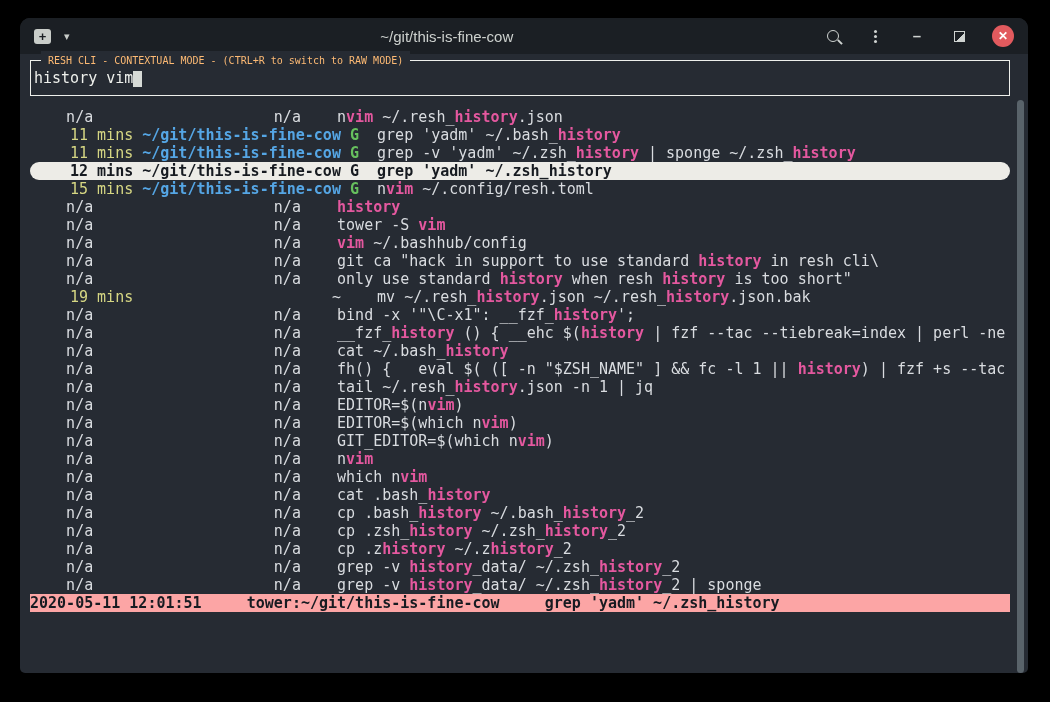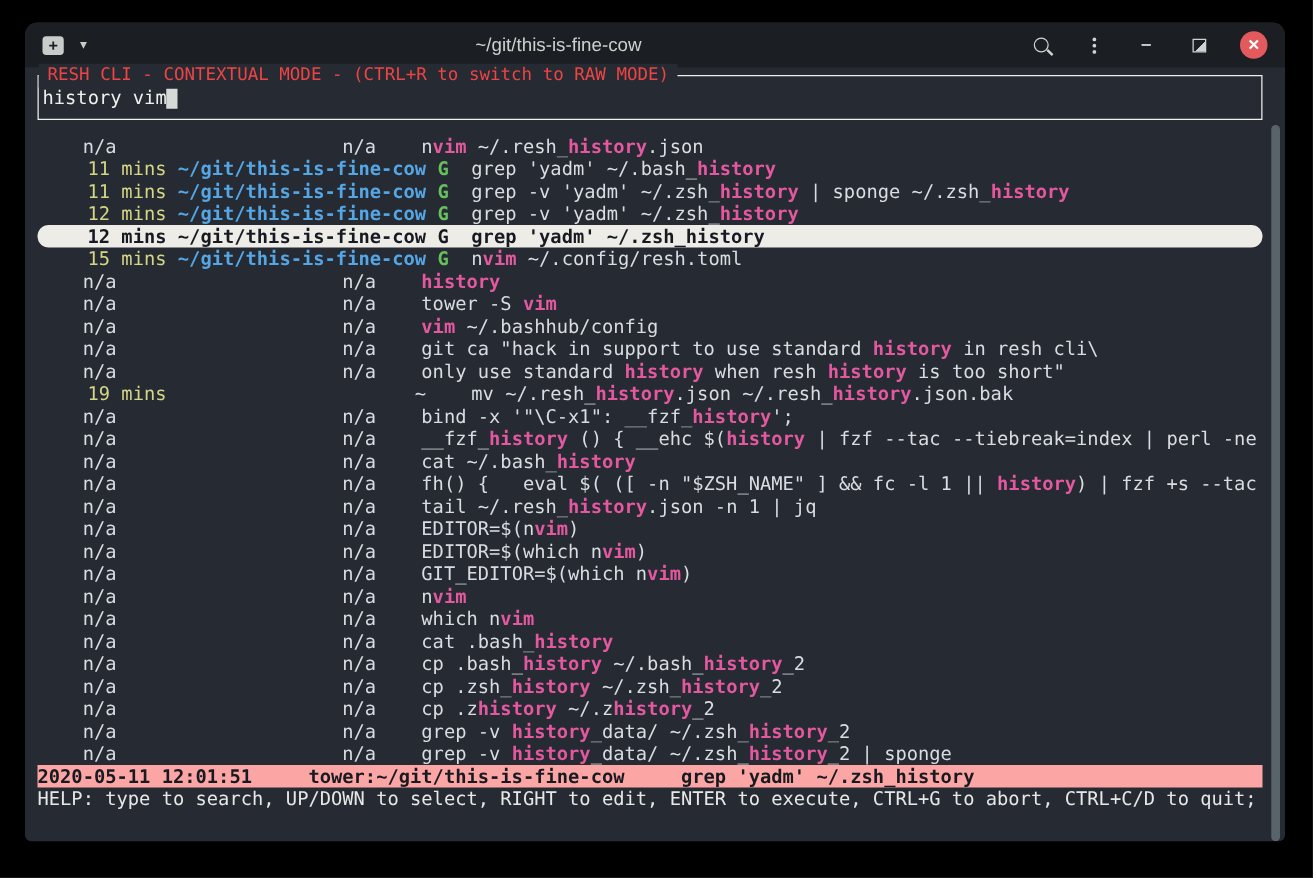--- a/index.html
+++ b/index.html
@@ -46,22 +46,22 @@
   
   .terminal{
     position:relative;height:619px;color:#d9dce0;font-size:15px;line-height:18px;
   }
   pre{margin:0;white-space:pre;overflow:hidden;font-family:inherit;}
   .searchbox{
     position:relative;margin:6px 18px 0 10px;height:36px;
     border:1px solid #eef0ec;box-sizing:border-box;
   }
   .box-title{
-    position:absolute;top:-10px;left:0;background:#262b33;
-    padding:0 7px;color:#ef4444;font-size:14px;line-height:19px;white-space:pre;
+    position:absolute;top:-10px;left:10px;background:#262b33;
+    padding:0 7px;color:#fdba74;font-size:10px;line-height:19px;white-space:pre;
   }
   .input-line{padding:8px 0 0 3px;color:#eef0ec;}
   .cursor{display:inline-block;width:9px;height:16px;background:#d6dad6;
     vertical-align:text-bottom;}
   .list{margin:12px 18px 0 10px;width:980px;}
   .thead{color:#eef0ec;border-bottom:1px solid #eef0ec;height:18px;}
   .row{height:18px;}
   .c-time{color:#d5d683;margin-left:40px;}
   .c-dir{color:#55a6e5;font-weight:bold;}
   .c-flag{color:#67c05e;font-weight:bold;}
@@ -113,21 +113,20 @@
     <div class="searchbox">
       <div class="box-title">RESH CLI - CONTEXTUAL MODE - (CTRL+R to switch to RAW MODE)</div>
       <div class="input-line"><span>history vim</span><span class="cursor"></span></div>
     </div>
 
     <div class="list">
       <div>
           <pre class="row"><span>    n/a</span><span> </span><span>                   n/a</span><span> </span><span class="c-flag"> </span><span>  </span><span>n</span><span class="c-match">vim</span><span> ~/.resh_</span><span class="c-match">history</span><span>.json</span></pre>
           <pre class="row"><span class="c-time">11 mins</span><span> </span><span class="c-dir">~/git/this-is-fine-cow</span><span> </span><span class="c-flag">G</span><span>  </span><span>grep 'yadm' ~/.bash_</span><span class="c-match">history</span></pre>
           <pre class="row"><span class="c-time">11 mins</span><span> </span><span class="c-dir">~/git/this-is-fine-cow</span><span> </span><span class="c-flag">G</span><span>  </span><span>grep -v 'yadm' ~/.zsh_</span><span class="c-match">history</span><span> | sponge ~/.zsh_</span><span class="c-match">history</span></pre>
-          <pre class="row"><span class="c-time">12 mins</span><span> </span><span class="c-dir">~/git/this-is-fine-cow</span><span> </span><span class="c-flag">G</span><span>  </span><span>grep -v 'yadm' ~/.zsh_</span><span class="c-match">history</span></pre>
           <pre class="row selected"><span class="c-time">12 mins</span><span> </span><span class="c-dir">~/git/this-is-fine-cow</span><span> </span><span class="c-flag">G</span><span>  </span><span>grep 'yadm' ~/.zsh_history</span></pre>
           <pre class="row"><span class="c-time">15 mins</span><span> </span><span class="c-dir">~/git/this-is-fine-cow</span><span> </span><span class="c-flag">G</span><span>  </span><span>n</span><span class="c-match">vim</span><span> ~/.config/resh.toml</span></pre>
           <pre class="row"><span>    n/a</span><span> </span><span>                   n/a</span><span> </span><span class="c-flag"> </span><span>  </span><span class="c-match">history</span></pre>
           <pre class="row"><span>    n/a</span><span> </span><span>                   n/a</span><span> </span><span class="c-flag"> </span><span>  </span><span>tower -S </span><span class="c-match">vim</span></pre>
           <pre class="row"><span>    n/a</span><span> </span><span>                   n/a</span><span> </span><span class="c-flag"> </span><span>  </span><span class="c-match">vim</span><span> ~/.bashhub/config</span></pre>
           <pre class="row"><span>    n/a</span><span> </span><span>                   n/a</span><span> </span><span class="c-flag"> </span><span>  </span><span>git ca "hack in support to use standard </span><span class="c-match">history</span><span> in resh cli\</span></pre>
           <pre class="row"><span>    n/a</span><span> </span><span>                   n/a</span><span> </span><span class="c-flag"> </span><span>  </span><span>only use standard </span><span class="c-match">history</span><span> when resh </span><span class="c-match">history</span><span> is too short"</span></pre>
           <pre class="row"><span class="c-time">19 mins</span><span> </span><span>                     ~</span><span> </span><span class="c-flag"> </span><span>  </span><span>mv ~/.resh_</span><span class="c-match">history</span><span>.json ~/.resh_</span><span class="c-match">history</span><span>.json.bak</span></pre>
           <pre class="row"><span>    n/a</span><span> </span><span>                   n/a</span><span> </span><span class="c-flag"> </span><span>  </span><span>bind -x '"\C-x1": __fzf_</span><span class="c-match">history</span><span>';</span></pre>
           <pre class="row"><span>    n/a</span><span> </span><span>                   n/a</span><span> </span><span class="c-flag"> </span><span>  </span><span>__fzf_</span><span class="c-match">history</span><span> () { __ehc $(</span><span class="c-match">history</span><span> | fzf --tac --tiebreak=index | perl -ne</span></pre>
@@ -142,17 +141,16 @@
           <pre class="row"><span>    n/a</span><span> </span><span>                   n/a</span><span> </span><span class="c-flag"> </span><span>  </span><span>cat .bash_</span><span class="c-match">history</span></pre>
           <pre class="row"><span>    n/a</span><span> </span><span>                   n/a</span><span> </span><span class="c-flag"> </span><span>  </span><span>cp .bash_</span><span class="c-match">history</span><span> ~/.bash_</span><span class="c-match">history</span><span>_2</span></pre>
           <pre class="row"><span>    n/a</span><span> </span><span>                   n/a</span><span> </span><span class="c-flag"> </span><span>  </span><span>cp .zsh_</span><span class="c-match">history</span><span> ~/.zsh_</span><span class="c-match">history</span><span>_2</span></pre>
           <pre class="row"><span>    n/a</span><span> </span><span>                   n/a</span><span> </span><span class="c-flag"> </span><span>  </span><span>cp .z</span><span class="c-match">history</span><span> ~/.z</span><span class="c-match">history</span><span>_2</span></pre>
           <pre class="row"><span>    n/a</span><span> </span><span>                   n/a</span><span> </span><span class="c-flag"> </span><span>  </span><span>grep -v </span><span class="c-match">history</span><span>_data/ ~/.zsh_</span><span class="c-match">history</span><span>_2</span></pre>
           <pre class="row"><span>    n/a</span><span> </span><span>                   n/a</span><span> </span><span class="c-flag"> </span><span>  </span><span>grep -v </span><span class="c-match">history</span><span>_data/ ~/.zsh_</span><span class="c-match">history</span><span>_2 | sponge</span></pre>
         </div>
     </div>
 
     <pre class="statusbar">2020-05-11 12:01:51     tower:~/git/this-is-fine-cow     grep 'yadm' ~/.zsh_history</pre>
-    <pre class="helpline">HELP: type to search, UP/DOWN to select, RIGHT to edit, ENTER to execute, CTRL+G to abort, CTRL+C/D to quit;</pre>
 
     <div class="scrollbar"></div>
   </div>
 </div>
 
 </body></html>

